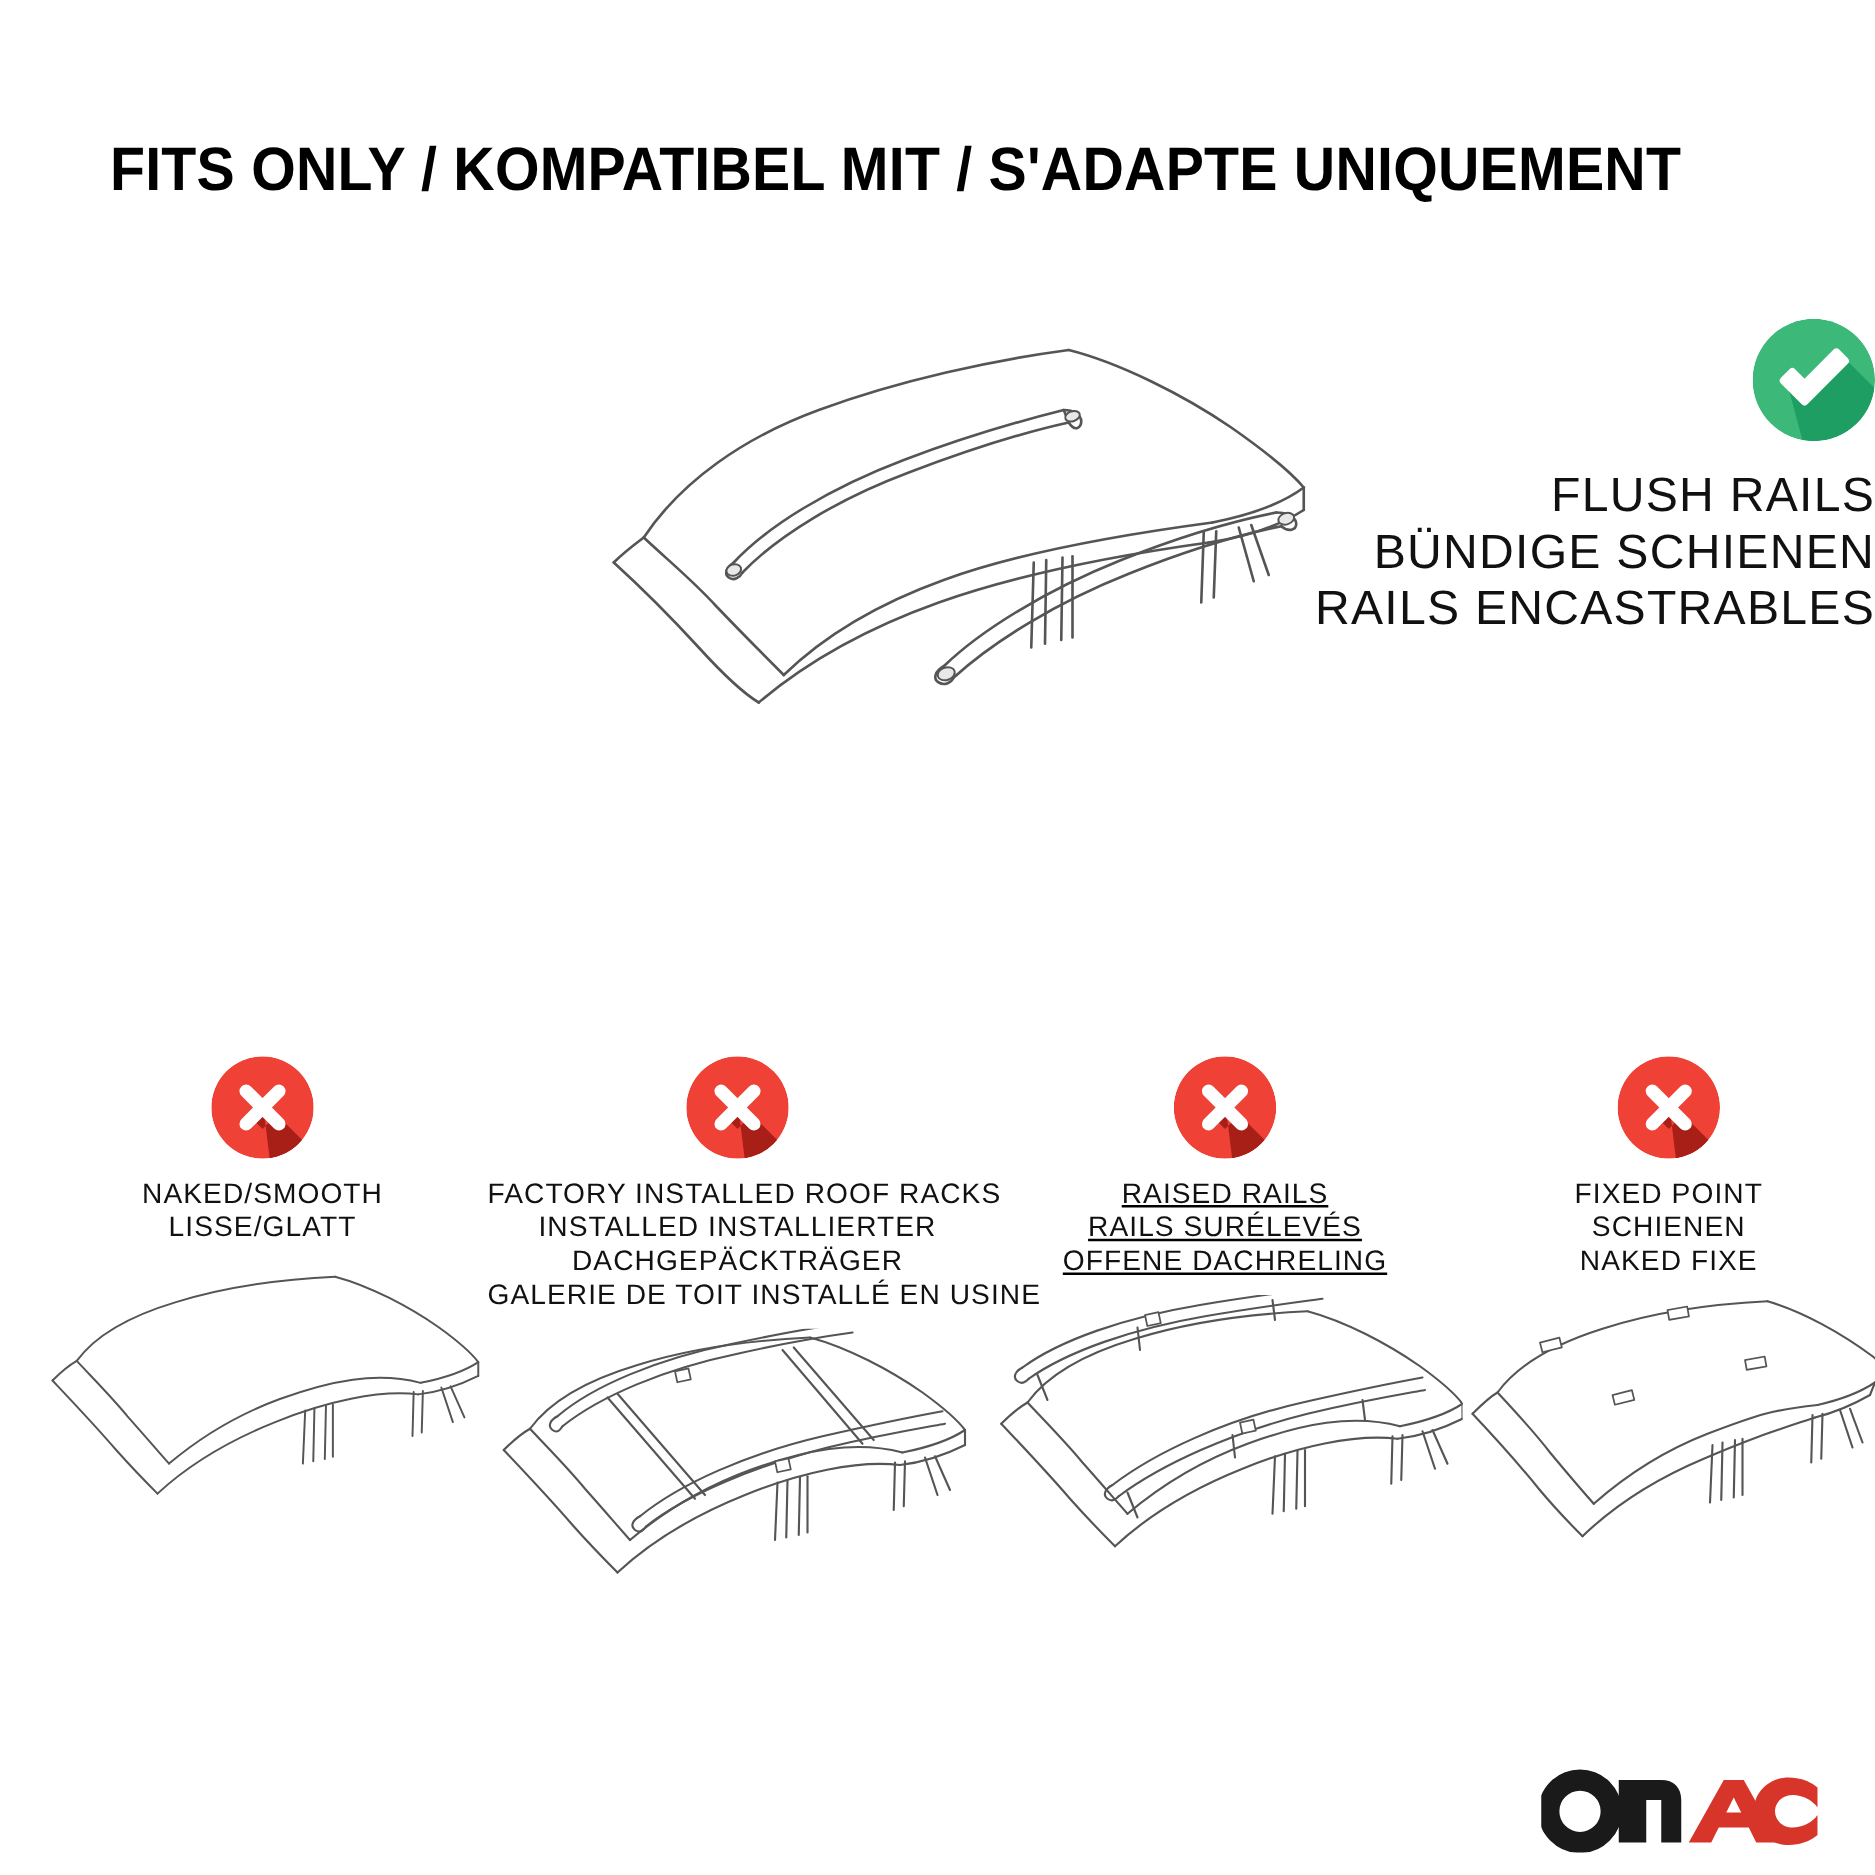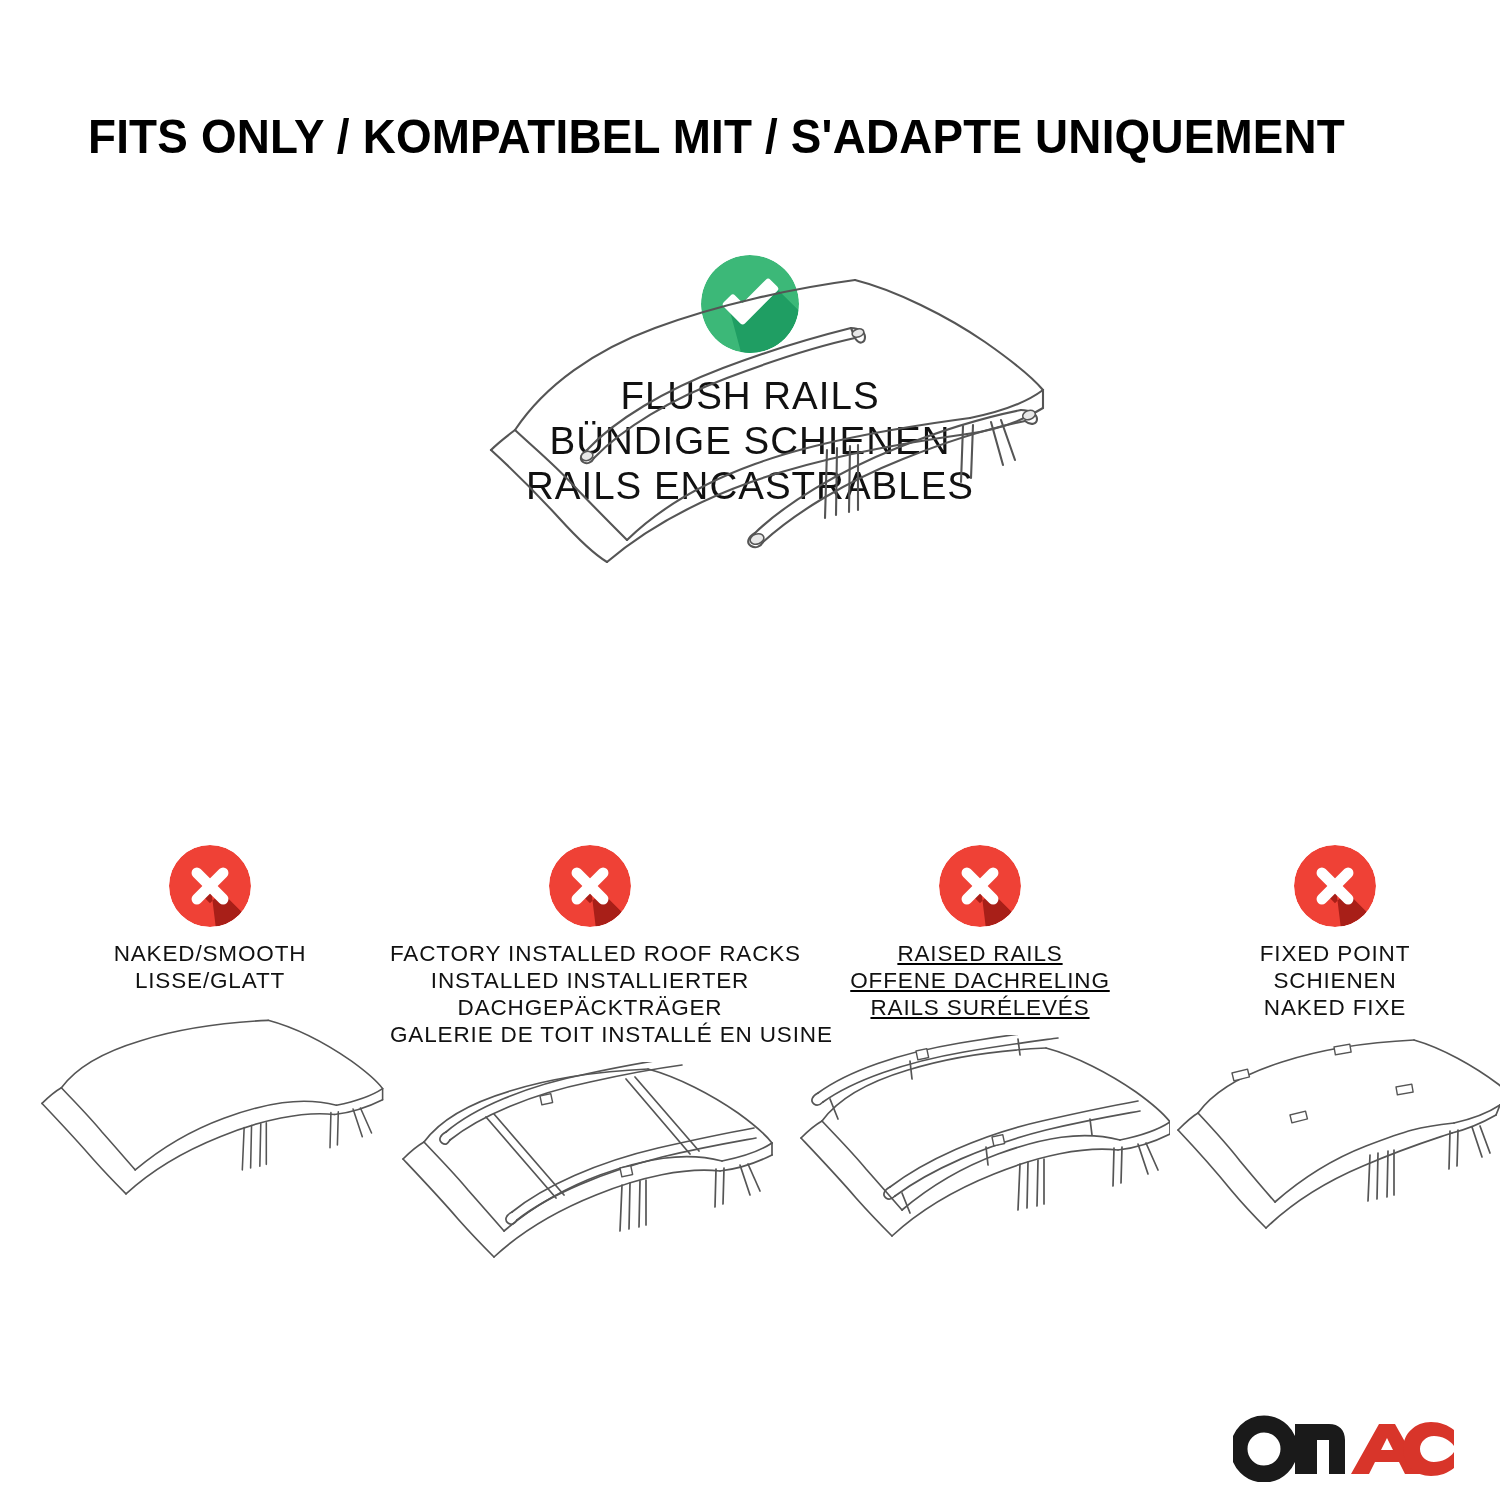--- a/index.html
+++ b/index.html
@@ -31,21 +31,21 @@
     transform-origin: left center;
     white-space: nowrap;
   }
 
   
   .primary-block {
     position: absolute;
     left: 0;
     top: 255px;
     width: 1500px;
-    text-align: center;
+    text-align: right;
   }
   .badge {
     position: relative;
     display: inline-block;
     border-radius: 50%;
     overflow: hidden;
   }
   .badge svg { display: block; }
 
   .primary-badge { width: 98px; height: 98px; }
@@ -327,22 +327,22 @@
           </g>
           <g stroke="#ffffff" stroke-width="13" stroke-linecap="round">
             <line x1="34" y1="34" x2="66" y2="66"></line>
             <line x1="66" y1="34" x2="34" y2="66"></line>
           </g>
         </svg>
       </div>
     </div>
     <div class="cell-caption">
       <div>RAISED RAILS</div>
+      <div>RAILS SURÉLEVÉS</div>
       <div>OFFENE DACHRELING</div>
-      <div>RAILS SURÉLEVÉS</div>
     </div>
     <div class="cell-figure">
       <svg viewBox="0 0 380 225" preserveAspectRatio="xMidYMid meet" aria-hidden="true">
         <g fill="none" stroke="#555555" stroke-width="1.7" stroke-linecap="round" stroke-linejoin="round">
 
           <path d="M32 86 C48 64 78 47 118 35 C163 21 213 15 256 13"></path>
           <path d="M256 13 C286 21 320 39 346 57 C364 70 374 79 380 87"></path>
           <path d="M380 87 C368 95 350 101 330 105"></path>
           <path d="M32 86 C25 90 18 96 11 103"></path>
           <path d="M32 86 C46 101 62 117 76 134 C92 152 104 166 112 175"></path>

